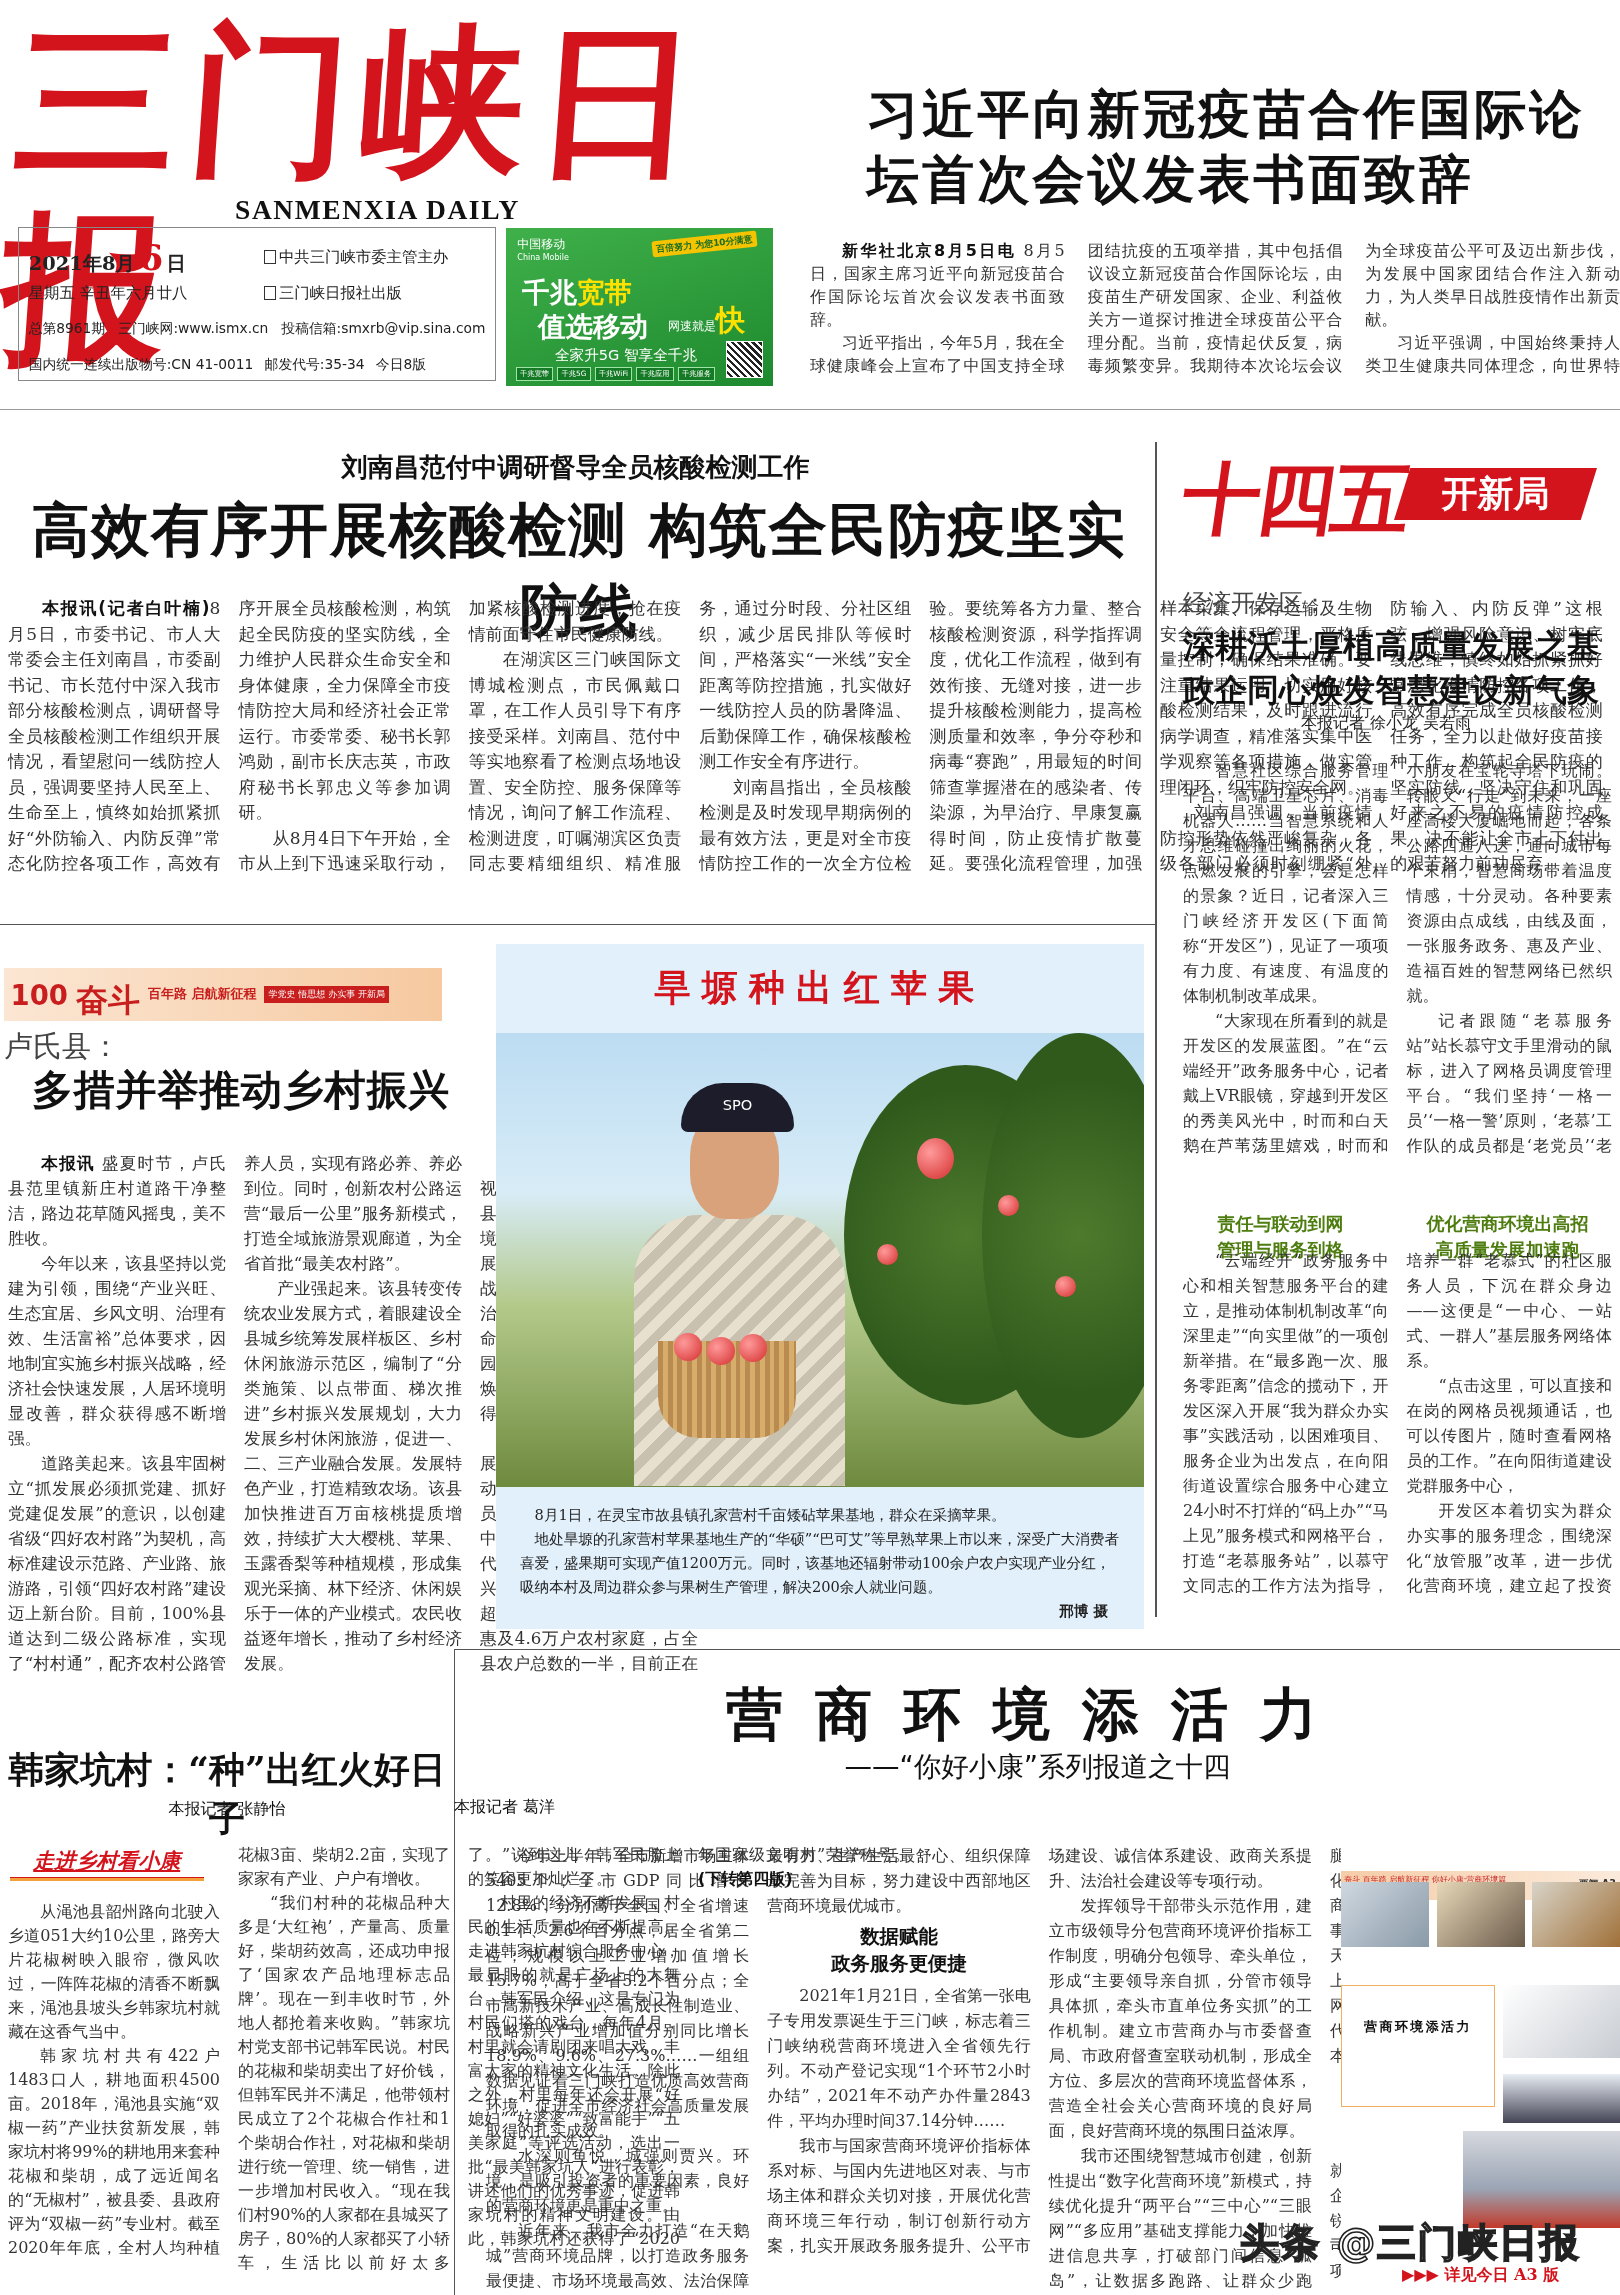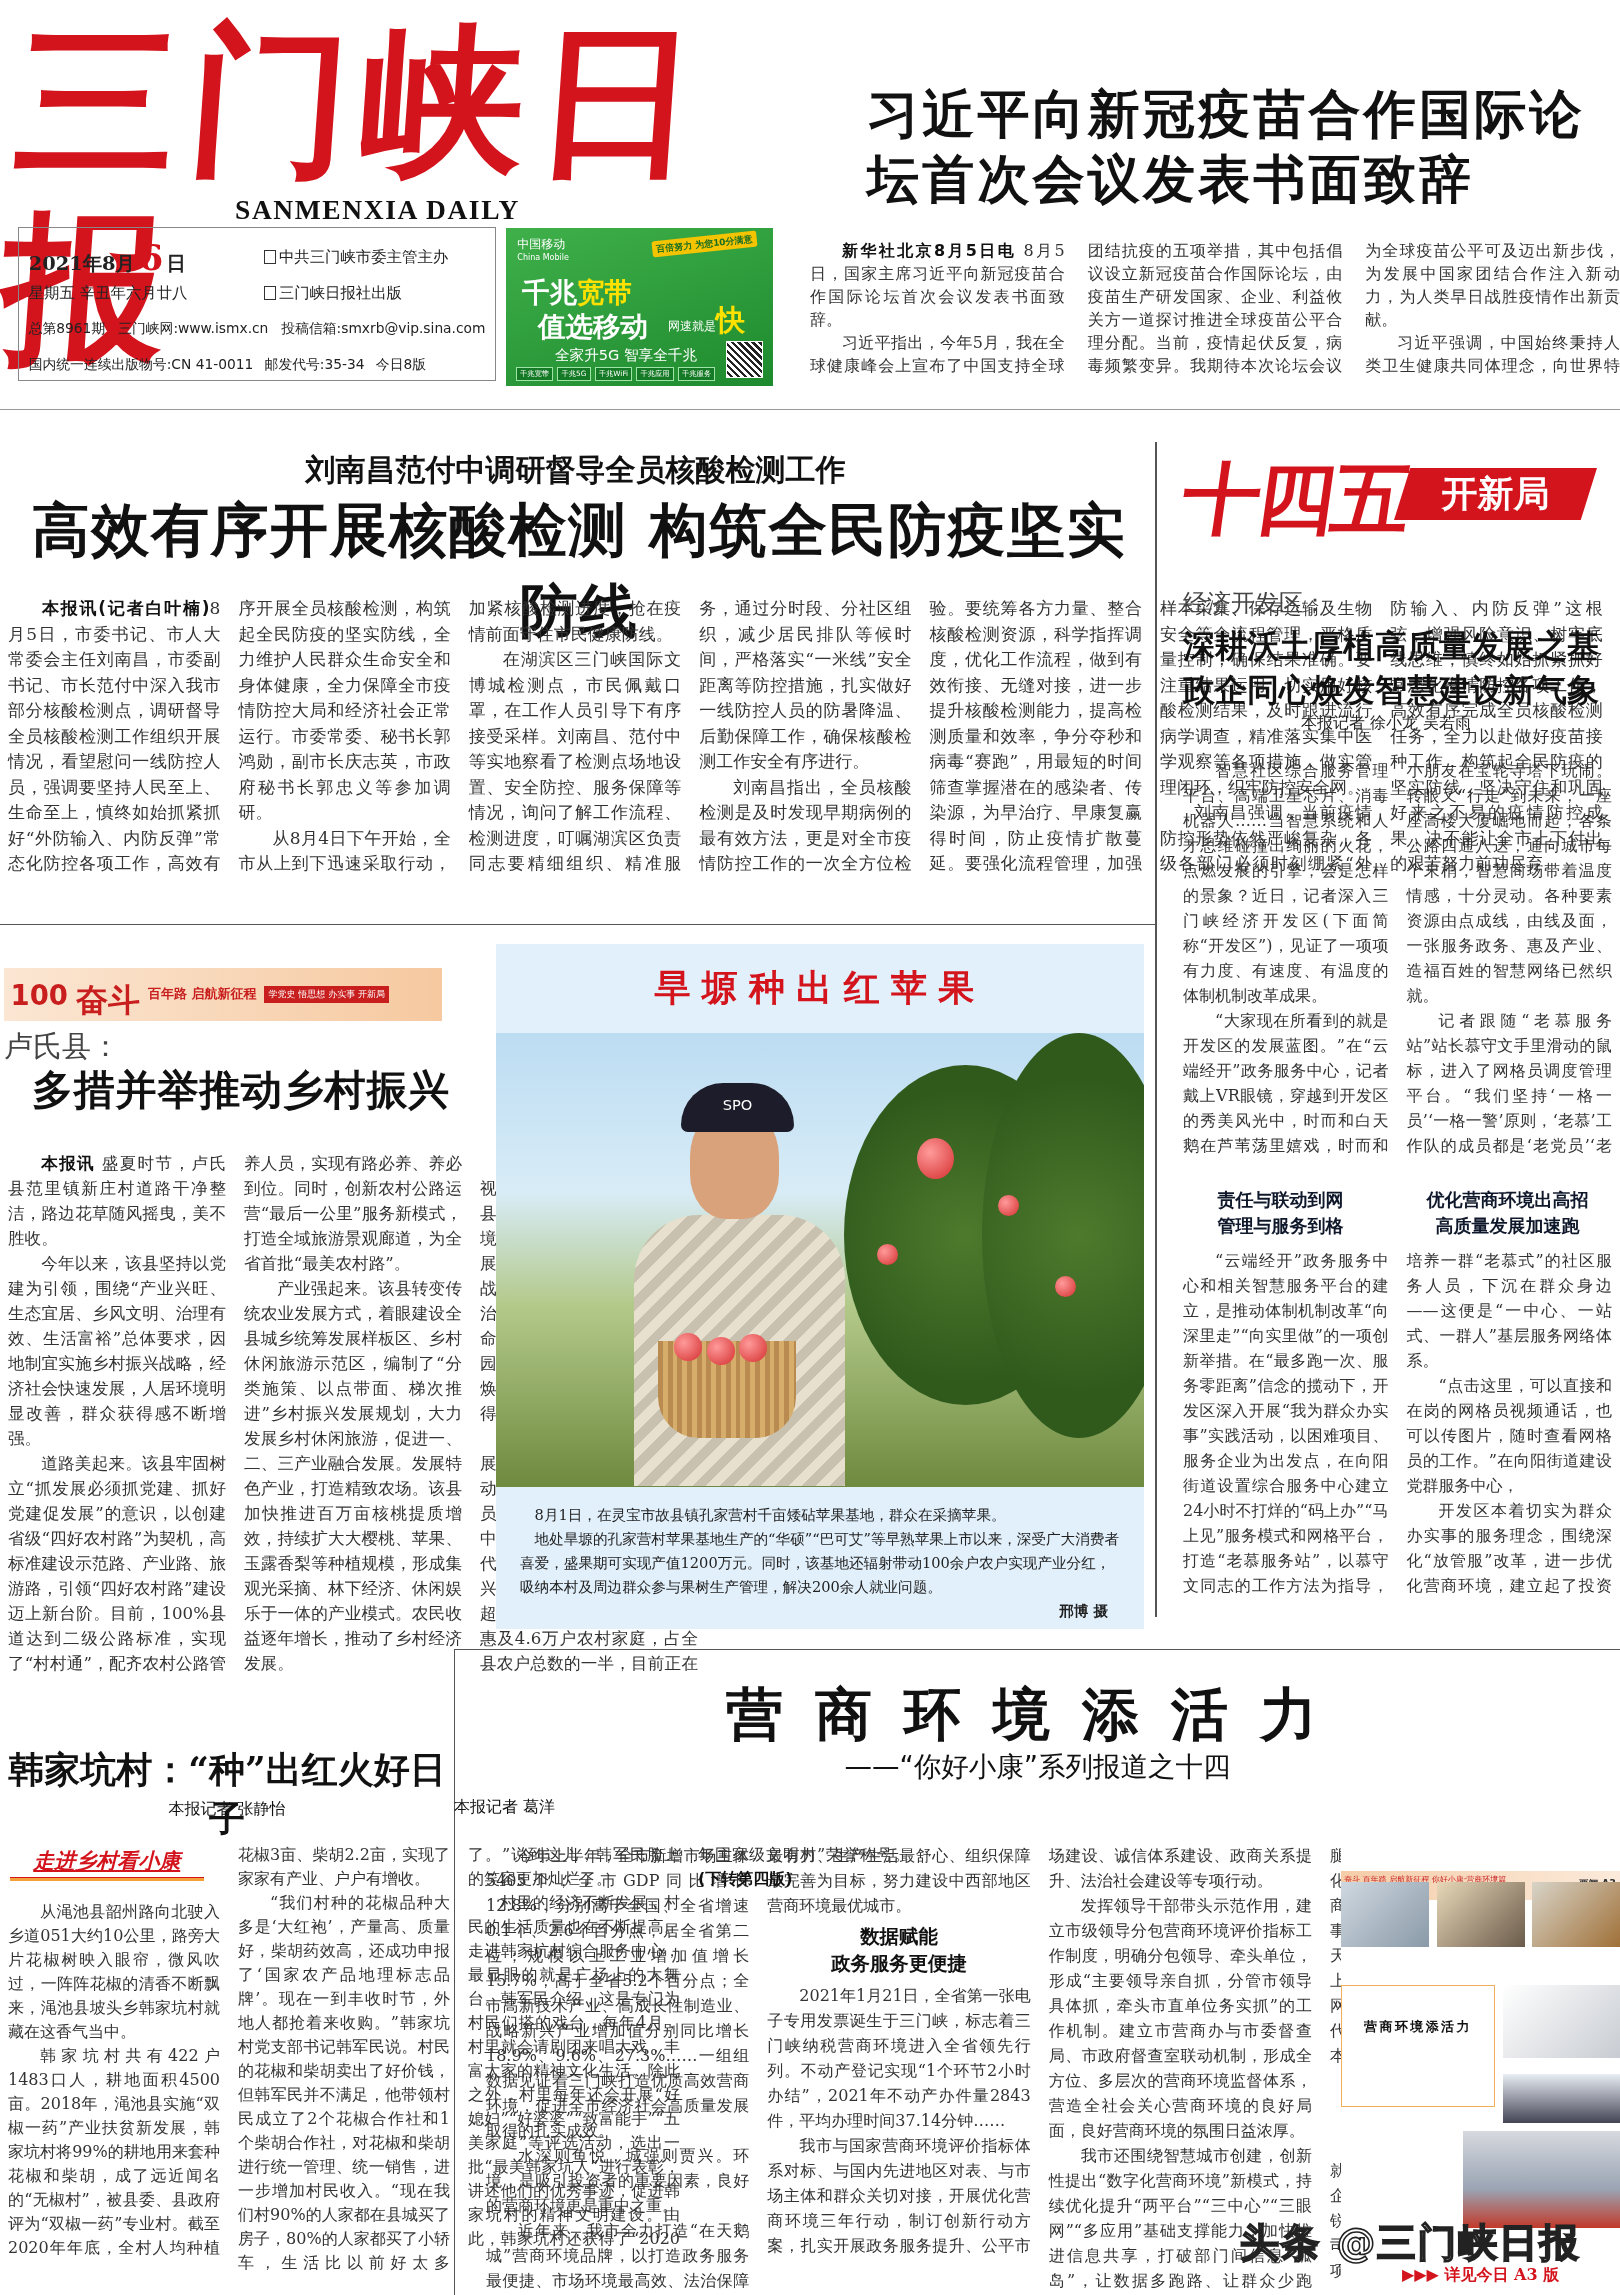--- a/index.html
+++ b/index.html
@@ -34,34 +34,34 @@
   .ad .fast b { color: #ffe100; font-size: 29px; }
   .ad .l3 { position: absolute; left: 49px; top: 118px; font-size: 14.6px; }
   .ad .tags { position: absolute; left: 9.7px; top: 139px; font-size: 7.3px; display: flex; gap: 4px; }
   .ad .tags span { background: #157a25; border: 0.8px solid #9fe3a6; padding: 0.8px 3.2px; }
   .ad .qr { position: absolute; right: 9.7px; top: 113px; width: 37px; height: 37px; background: repeating-linear-gradient(45deg,#fff 0 2.4px,#222 2.4px 4.9px); border: 1.6px solid #fff; }
 
   .lead-head { left: 867px; top: 81px; width: 729px; font-size: 52px; line-height: 65px; font-weight: 900; color: #111; letter-spacing: 3.2px; }
   .lead-body { left: 810px; top: 239px; width: 810px; height: 154px; column-count: 3; font-size: 16px; line-height: 23px; column-gap: 23px; }
 
   
-  .main-sub { left: 0; top: 450px; width: 1151px; text-align: center; font-size: 30px; font-weight: bold; font-family: "DejaVu Sans", sans-serif; color: #111; }
+  .main-sub { left: 0; top: 450px; width: 1151px; text-align: center; font-size: 26px; font-weight: bold; font-family: "DejaVu Sans", sans-serif; color: #111; }
   .main-head { left: 16px; top: 490px; width: 1126px; text-align: center; font-size: 58px; font-weight: 900; font-family: "DejaVu Sans", sans-serif; color: #111; letter-spacing: 1.6px; line-height: 81px; }
   .main-body { left: 8px; top: 596px; width: 1134px; height: 304px; column-count: 5; }
 
   
   .banner145 { left: 1183px; top: 450px; width: 413px; height: 105px; }
   .b145-char { position: absolute; left: 0; top: 0; font-size: 78px; font-weight: 900; color: #d4141c; font-family: "DejaVu Serif", serif; line-height: 97px; letter-spacing: -3.2px; transform: skewX(-8deg); }
   .b145-tag { position: absolute; left: 211px; top: 18px; width: 203px; height: 52px; background: #d4141c; clip-path: polygon(8% 0, 100% 0, 92% 100%, 0 100%); color: #fff; font-size: 36px; font-weight: bold; font-family: "DejaVu Sans", sans-serif; text-align: center; line-height: 52px; }
   .rc-kicker { left: 1183px; top: 587px; font-size: 24px; color: #444; font-family: "DejaVu Sans", sans-serif; }
   .rc-head { left: 1183px; top: 624px; width: 421px; font-size: 32px; line-height: 44px; font-weight: 900; color: #111; }
   .rc-byline { left: 1151px; top: 713px; width: 470px; text-align: center; font-size: 16px; font-family: "DejaVu Sans", sans-serif; color: #222; }
   .rc-body { left: 1183px; top: 758px; width: 429px; height: 409px; column-count: 2; font-size: 16px; line-height: 25px; }
   .rc-subs { left: 1167px; top: 1187px; width: 454px; display: flex; }
-  .rc-subs div { flex: 1; text-align: center; font-size: 18px; line-height: 26px; font-weight: bold; font-family: "DejaVu Sans", sans-serif; color: #0f172a; }
+  .rc-subs div { flex: 1; text-align: center; font-size: 18px; line-height: 26px; font-weight: bold; font-family: "DejaVu Sans", sans-serif; color: #4d7c0f; margin-top: 24px; }
   .rc-body2 { left: 1183px; top: 1248px; width: 429px; height: 361px; column-count: 2; font-size: 16px; line-height: 25px; }
 
   
   .party-banner { left: 4px; top: 968px; width: 438px; height: 53px; background: linear-gradient(90deg, #fbe6d3, #f6c9a0); display: flex; align-items: center; gap: 8px; padding-left: 6.5px; font-family: "DejaVu Sans", sans-serif; }
   .party-banner .num { color: #c81e1e; font-weight: 900; font-size: 27.5px; }
   .party-banner .fen { color: #c81e1e; font-size: 32px; font-weight: bold; font-family: "DejaVu Serif", serif; margin-top: 12px; }
   .party-banner .txt { color: #c81e1e; font-size: 13px; line-height: 14.6px; font-weight: bold; }
   .party-banner .tags { background: #c81e1e; color: #fff; font-size: 9px; padding: 2.4px 4px; }
   .ls-kicker { left: 4px; top: 1027px; font-size: 29px; color: #444; }
   .ls-head { left: 32px; top: 1063px; font-size: 41px; font-weight: 900; color: #111; font-family: "DejaVu Sans", sans-serif; letter-spacing: 0.8px; }

